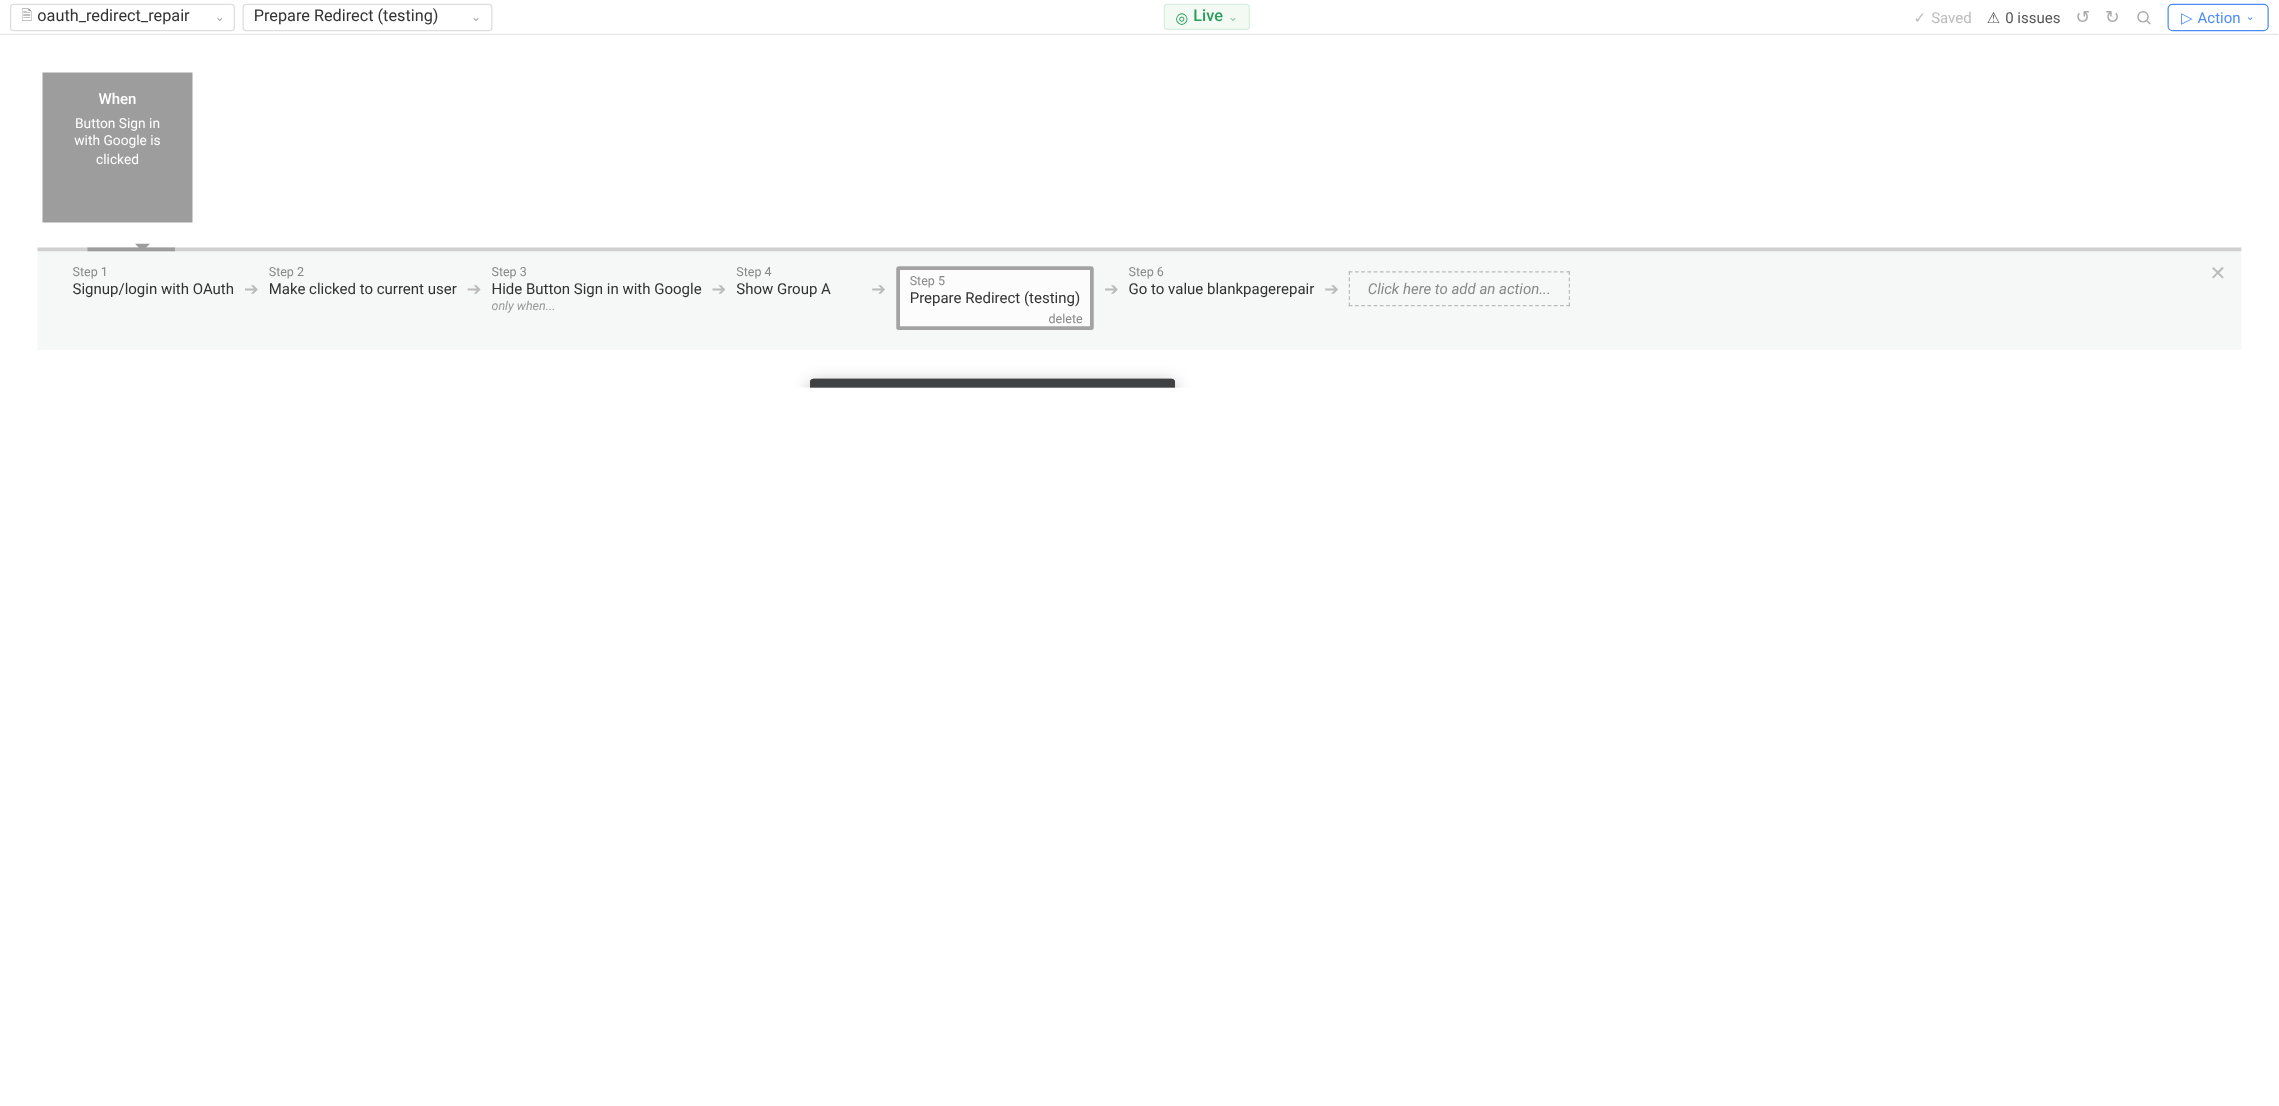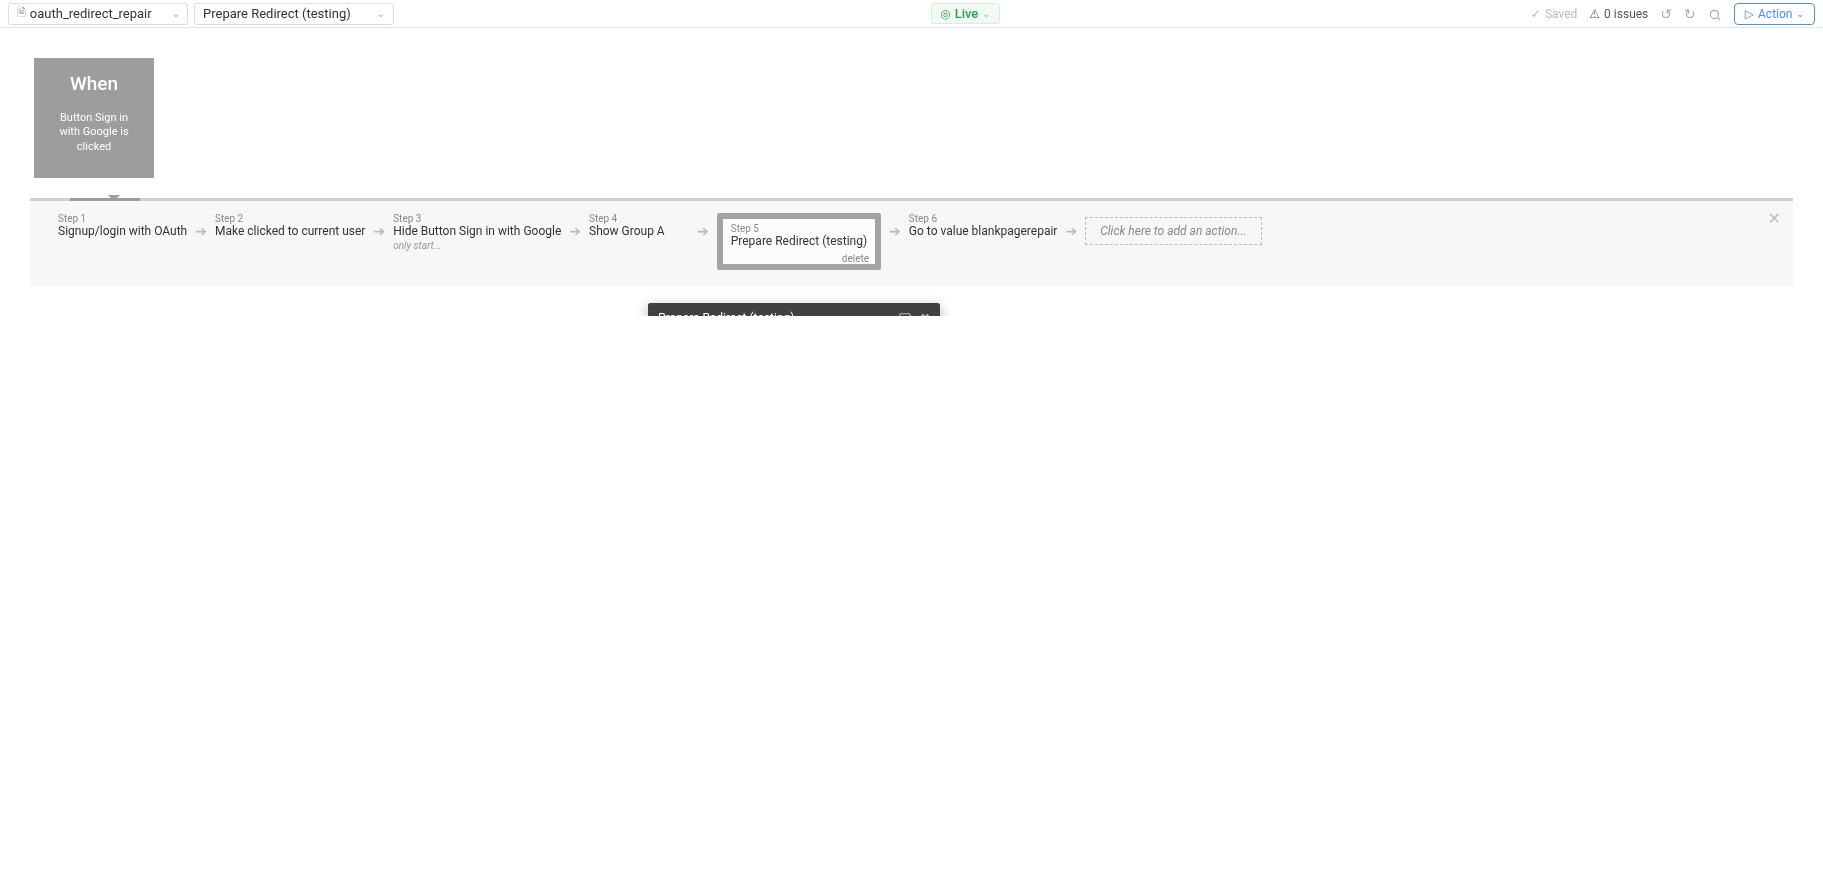--- a/index.html
+++ b/index.html
@@ -17,34 +17,34 @@
 .right-tools { display: flex; align-items: center; gap: 12px; margin-left: auto; }
 .saved { display: flex; align-items: center; gap: 4px; color: #bbb; font-size: 12px; }
 .issues { display: flex; align-items: center; gap: 4px; color: #555; font-size: 12px; cursor: pointer; }
 .icon-btn { color: #aaa; cursor: pointer; font-size: 14px; }
 .preview-btn { display: flex; align-items: center; gap: 4px; border: 1px solid #4d8bf5; color: #4d8bf5; border-radius: 4px; padding: 3px 10px; cursor: pointer; font-size: 12px; }
 .preview-btn .chev { font-size: 9px; }
 
 .canvas { position: relative; padding: 30px; }
 .event-row { display: flex; gap: 24px; margin-bottom: 20px; margin-left: 4px; }
 .event-card { width: 120px; height: 120px; background: #9d9d9d; color: #fff; text-align: center; display: flex; flex-direction: column; align-items: center; padding-top: 14px; font-size: 12px; }
-.event-card .when { font-size: 19px; font-weight: 500; margin-bottom: 16px; }
+.event-card .when { font-size: 12px; font-weight: 500; margin-bottom: 6px; }
 .event-card .desc { font-size: 11px; padding: 0 20px; line-height: 1.3; }
 .add-event { width: 120px; height: 120px; border: 1px dashed #bbb; color: #888; display: flex; align-items: center; justify-content: center; text-align: center; font-size: 12px; padding: 8px; cursor: pointer; }
 
 .steps-strip { position: relative; background: #f6f7f7; border-top: 3px solid #d0d0d0; padding: 12px 28px 16px 28px; }
 .steps-strip::before { content: ""; position: absolute; top: -3px; left: 40px; width: 70px; height: 3px; background: #9d9d9d; }
 .pointer-arrow { position: absolute; top: -6px; left: 78px; width: 0; height: 0; border-left: 6px solid transparent; border-right: 6px solid transparent; border-top: 6px solid #9d9d9d; }
 .steps-row { display: flex; align-items: flex-start; gap: 8px; }
 .stepbox { display: flex; flex-direction: column; min-width: 100px; }
 .step-lbl { font-size: 10px; color: #888; }
 .step-name { font-size: 12px; color: #333; white-space: nowrap; }
 .step-only { font-size: 10px; color: #999; font-style: italic; margin-top: 2px; }
 .step-arrow { color: #bbb; padding-top: 10px; font-size: 14px; }
-.stepbox.active { border: 6px solid #a3a3a3; background: #fcfcfc; padding: 4px 8px 4px 8px; border-radius: 2px; position: relative; }
+.stepbox.active { border: 3px solid #a3a3a3; background: #fcfcfc; padding: 4px 8px 4px 8px; border-radius: 2px; position: relative; }
 .stepbox.active .del { position: absolute; right: 6px; bottom: 0; font-size: 10px; color: #888; cursor: pointer; }
 .add-action { border: 1px dashed #bbb; color: #888; padding: 6px 14px; font-size: 12px; cursor: pointer; white-space: nowrap; margin-top: 4px; font-style: italic; }
 .close-strip { position: absolute; right: 12px; top: 8px; color: #bbb; cursor: pointer; font-size: 16px; }
 
 .popup { position: absolute; left: 648px; top: 275px; width: 292px; background: #6e6e6f; color: #fff; border-radius: 3px; box-shadow: 0 4px 14px rgba(0,0,0,.3); font-size: 12px; }
 .popup-header { display: flex; align-items: center; justify-content: space-between; background: #3f4142; padding: 8px 10px; border-radius: 3px 3px 0 0; }
 .popup-header .icons { display: flex; gap: 8px; color: #bbb; }
 .popup-header .icons span { cursor: pointer; }
 .popup-body { padding: 12px 14px 8px 14px; }
 .popup-body p { font-size: 11px; color: #e8e8e8; line-height: 1.35; margin-bottom: 10px; }
@@ -124,21 +124,21 @@
       </div>
       <span class="step-arrow">➔</span>
       <div class="stepbox">
         <span class="step-lbl">Step 2</span>
         <span class="step-name">Make clicked to current user</span>
       </div>
       <span class="step-arrow">➔</span>
       <div class="stepbox">
         <span class="step-lbl">Step 3</span>
         <span class="step-name">Hide Button Sign in with Google</span>
-        <span class="step-only">only start...</span>
+        <span class="step-only">only when...</span>
       </div>
       <span class="step-arrow">➔</span>
       <div class="stepbox">
         <span class="step-lbl">Step 4</span>
         <span class="step-name">Show Group A</span>
       </div>
       <span class="step-arrow">➔</span>
       <div class="stepbox active" style="min-width:130px;padding-bottom:16px;">
         <span class="step-lbl">Step 5</span>
         <span class="step-name">Prepare Redirect (testing)</span>

